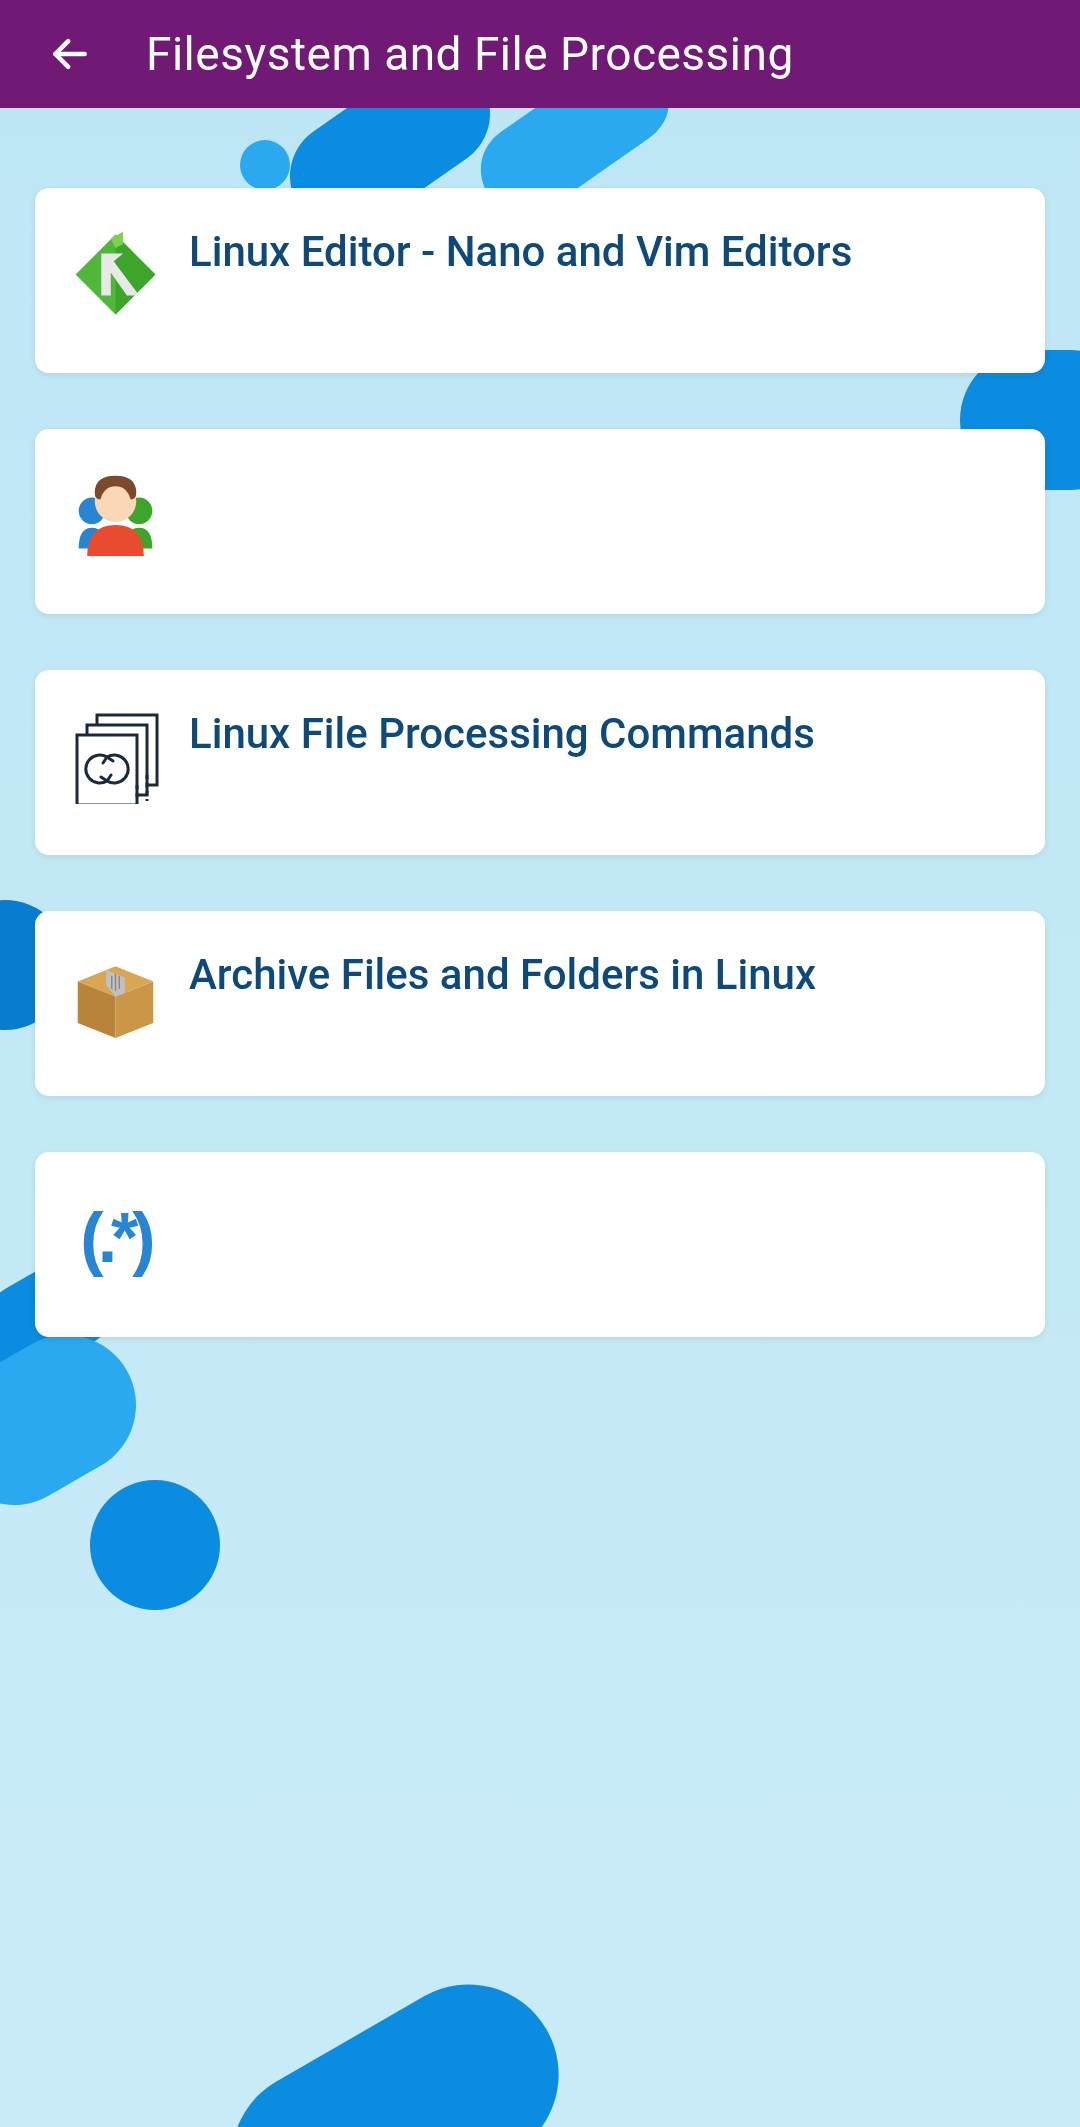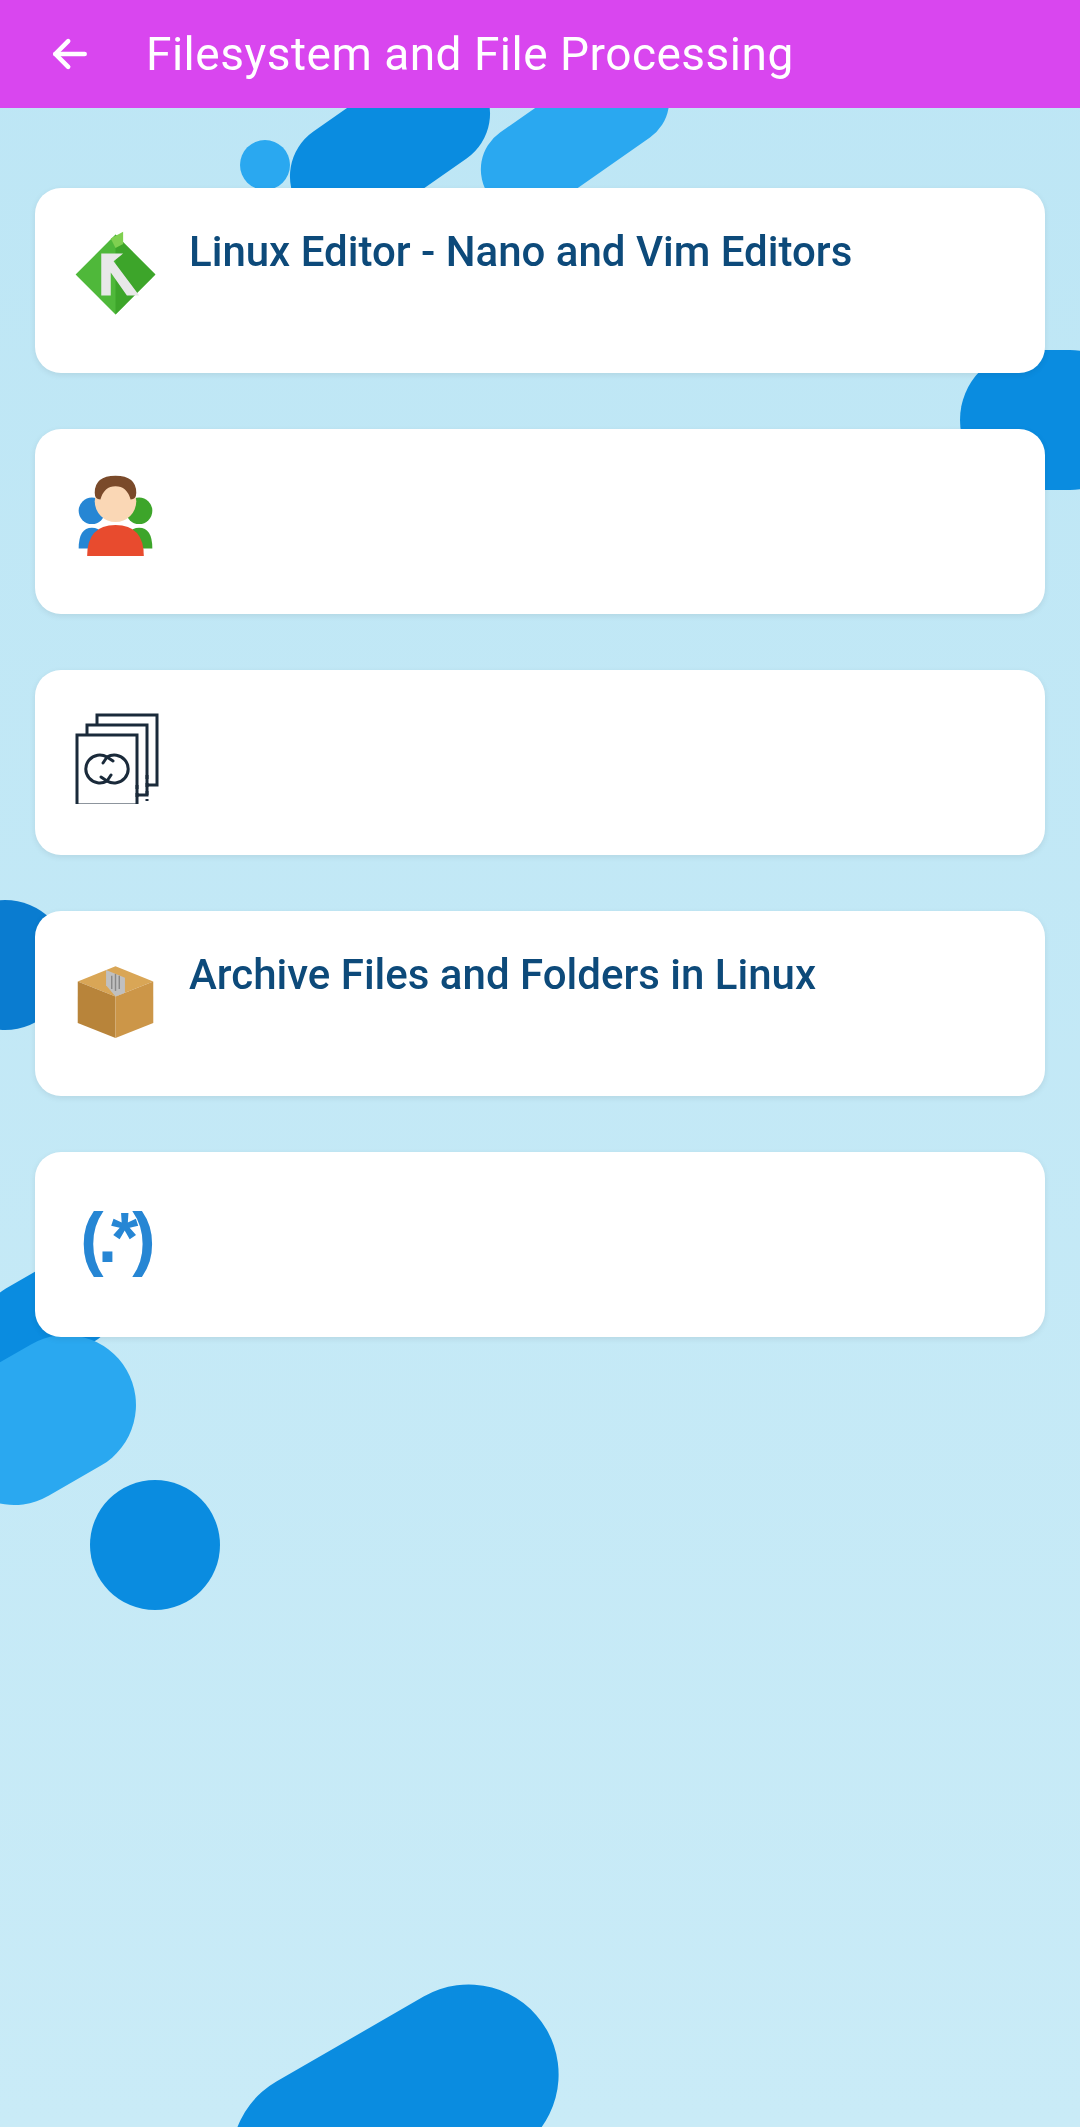--- a/index.html
+++ b/index.html
@@ -95,21 +95,21 @@
       left: 240px;
       width: 50px;
       height: 50px;
       background: #2aa8f0;
       border-radius: 50%;
     }
     
     .header {
       position: relative;
       z-index: 2;
-      background: #d946ef;
+      background: #701a75;
       height: 108px;
       display: flex;
       align-items: center;
       padding: 0 40px;
     }
     .back-button {
       width: 60px;
       height: 60px;
       display: flex;
       align-items: center;
@@ -129,21 +129,21 @@
     }
     
     .content {
       position: relative;
       z-index: 1;
       padding: 80px 35px 0;
     }
     
     .card {
       background: #ffffff;
-      border-radius: 26px;
+      border-radius: 14px;
       box-shadow: 0 2px 6px rgba(0,0,0,0.08);
       margin-bottom: 56px;
       padding: 36px 30px;
       display: flex;
       align-items: flex-start;
       cursor: pointer;
       min-height: 185px;
     }
     
     .card-icon {
@@ -263,20 +263,21 @@
       <svg viewBox="0 0 100 95">
         <rect x="32" y="6" width="60" height="70" fill="none" stroke="#1a2a3a" stroke-width="3"></rect>
         <rect x="22" y="16" width="60" height="70" fill="#fff" stroke="#1a2a3a" stroke-width="3"></rect>
         <rect x="12" y="26" width="60" height="70" fill="#fff" stroke="#1a2a3a" stroke-width="3"></rect>
         <line x1="72" y1="76" x2="72" y2="92" stroke="#1a2a3a" stroke-width="3" stroke-dasharray="4,4"></line>
         <line x1="82" y1="66" x2="82" y2="92" stroke="#1a2a3a" stroke-width="3" stroke-dasharray="4,4"></line>
         <path d="M42 48 A14 14 0 1 1 42 72 M42 72 L36 68 M42 72 L46 66" fill="none" stroke="#1a2a3a" stroke-width="3" stroke-linecap="round"></path>
         <path d="M42 72 A14 14 0 1 1 42 48 M42 48 L48 52 M42 48 L38 54" fill="none" stroke="#1a2a3a" stroke-width="3" stroke-linecap="round"></path>
       </svg>
     </div>
+    <div class="card-title">Linux File Processing Commands</div>
   </div>
 
   <div class="card">
     <div class="card-icon icon-archive">
       <svg viewBox="0 0 100 90">
         <polygon points="10,28 50,12 90,28 50,44" fill="#d9a656"></polygon>
         <polygon points="10,28 10,72 50,88 50,44" fill="#b8843a"></polygon>
         <polygon points="90,28 90,72 50,88 50,44" fill="#cc9648"></polygon>
         <polygon points="40,16 60,24 60,40 50,44 40,32" fill="#c0c0c0"></polygon>
         <line x1="46" y1="22" x2="46" y2="36" stroke="#888" stroke-width="1.5"></line>

